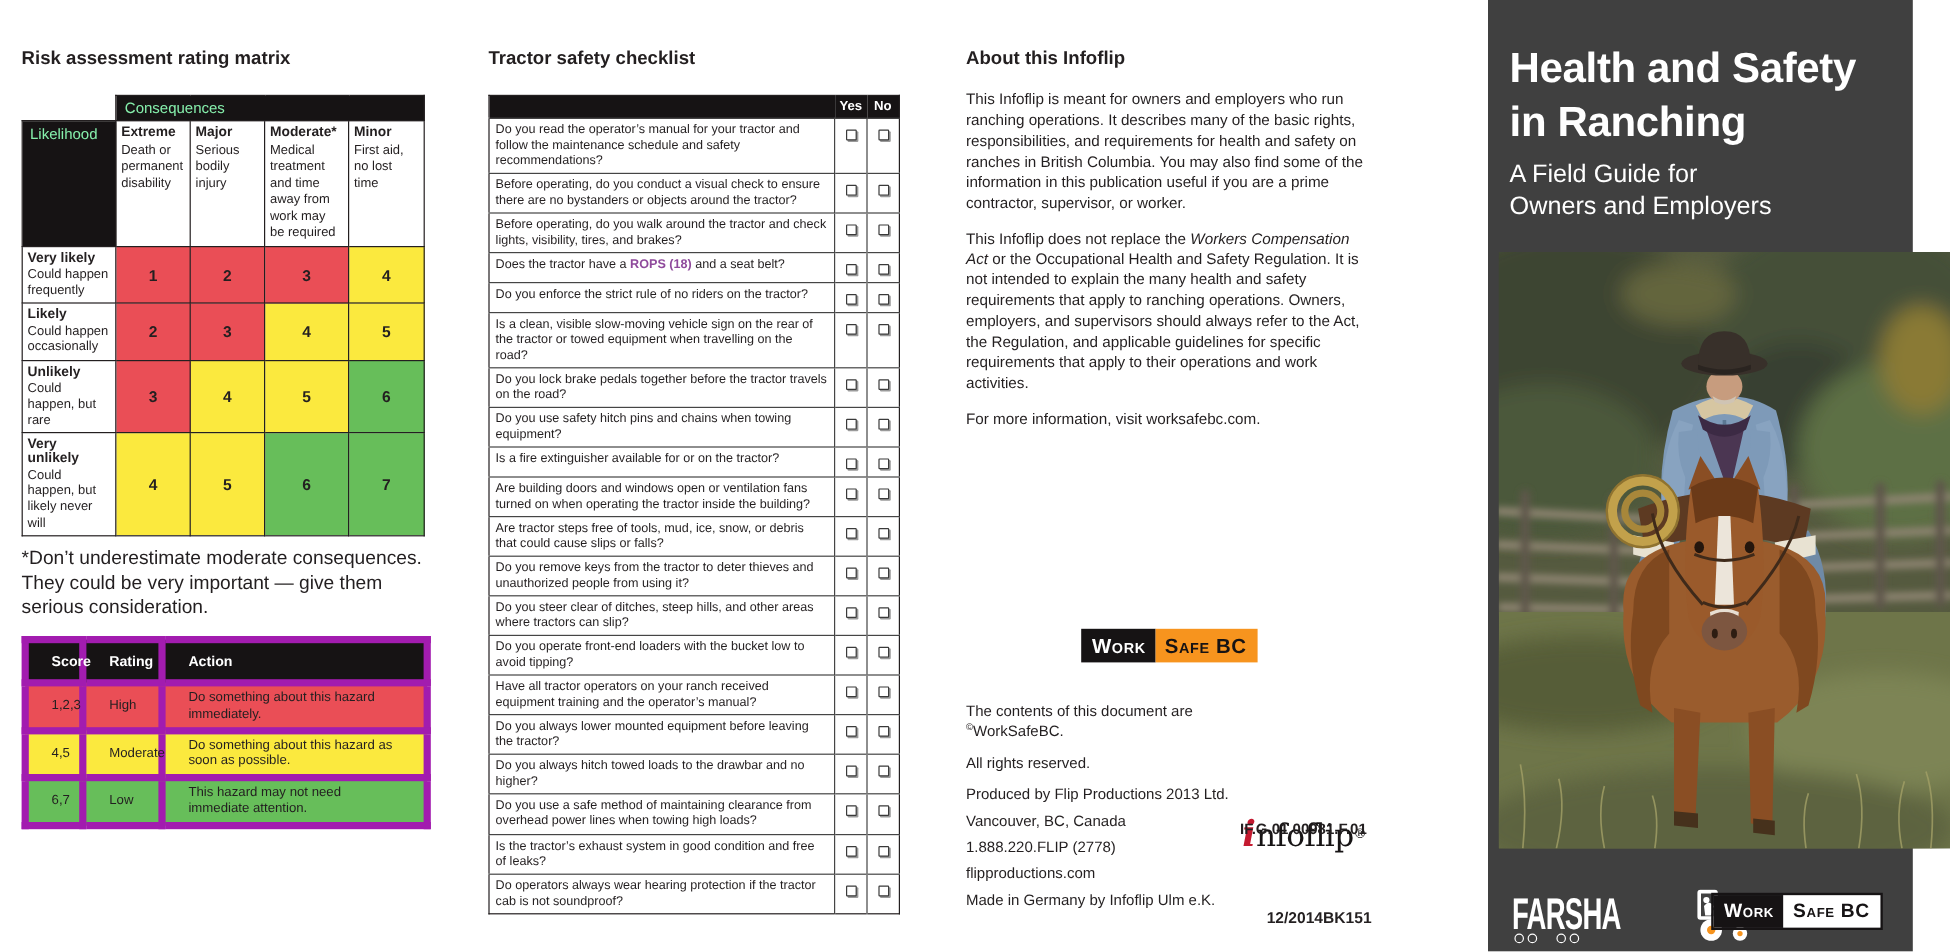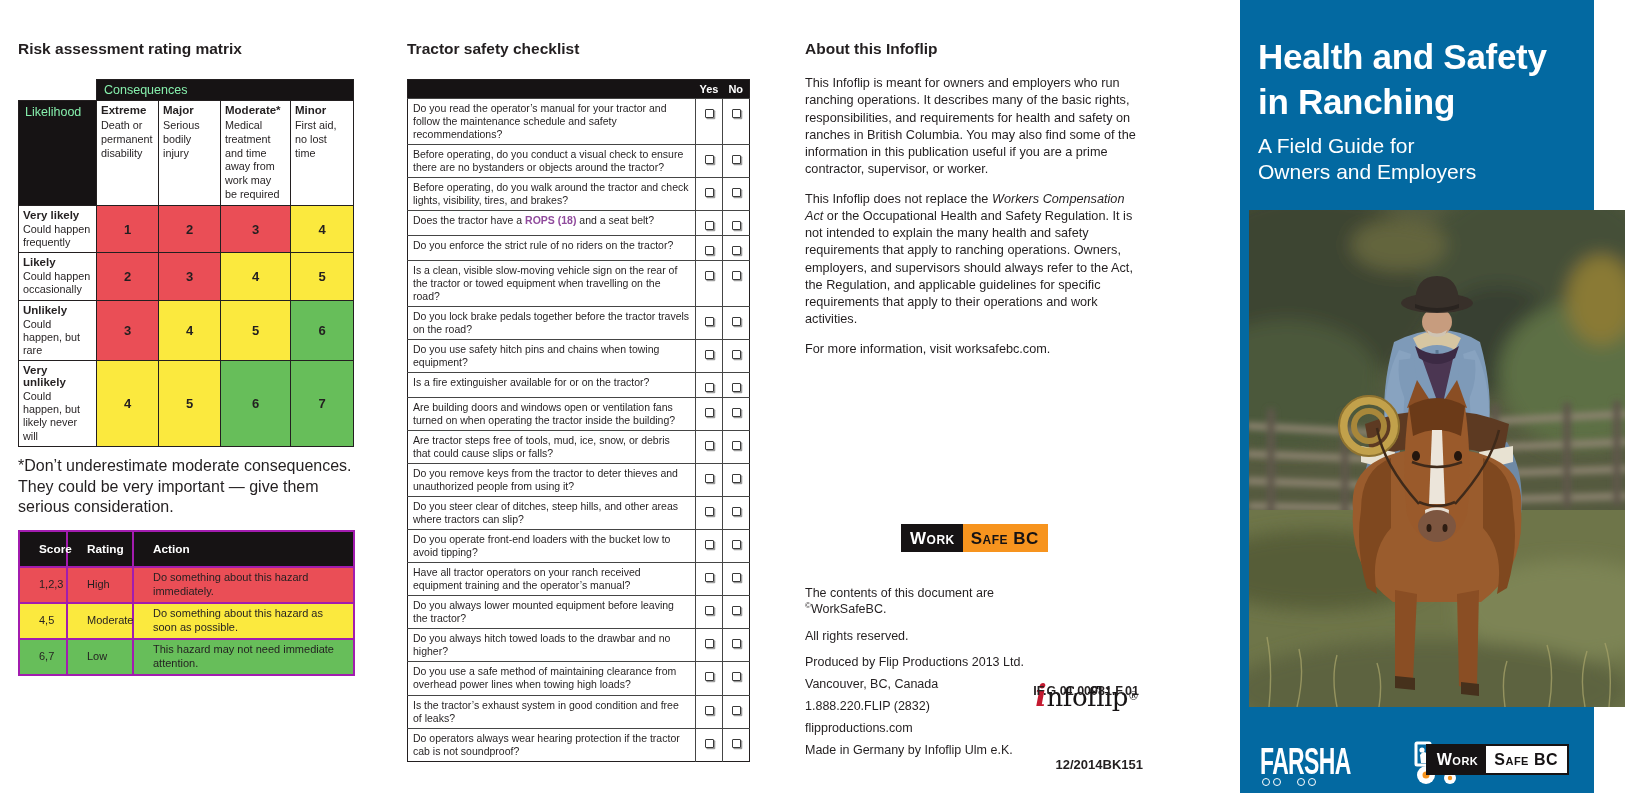--- a/index.html
+++ b/index.html
@@ -23,21 +23,21 @@
   .col-name{font-weight:bold;font-size:11.5px;}
   .col-desc{font-size:10.8px;line-height:1.28;margin-top:3px;}
   .row-name{font-weight:bold;font-size:11.5px;}
   .row-desc{font-size:10.8px;line-height:1.22;margin-top:2px;}
   .matrix td.num{font-weight:bold;font-size:13px;text-align:center;vertical-align:middle;}
   .lv-high{background:#ea4e56;}
   .lv-moderate{background:#fbe93e;}
   .lv-low{background:#67be5a;}
   .footnote{font-size:16px;line-height:1.3;margin:9px 0 0 0;width:335px;}
   .score{margin-top:12px;width:335px;table-layout:fixed;}
-  .score th,.score td{border:2px solid #a21caf;padding:3px 19px;vertical-align:middle;text-align:left;}
+  .score th,.score td{border:6px solid #a21caf;padding:3px 19px;vertical-align:middle;text-align:left;}
   .score th{background:#161314;color:#fff;font-size:11.8px;font-weight:bold;}
   .score td{font-size:11px;line-height:1.25;}
   .score td.sc{text-align:center;}
   .score tr{height:36px;}
 
   
   .panel-mid{position:absolute;left:407px;top:40px;width:342px;}
   .checklist{margin-top:21px;width:342px;table-layout:fixed;border:1.5px solid #231f20;}
   .checklist th{background:#161314;color:#fff;font-size:11px;font-weight:bold;padding:3px 2px;text-align:center;}
   .checklist td{border-top:1px solid #454545;vertical-align:top;}
@@ -63,21 +63,21 @@
   .credit-line:nth-child(2){margin-bottom:11px;}
   .credit-line sup{font-size:8px;}
   .infoflip{position:absolute;top:678px;right:4px;font-family:"DejaVu Serif", serif;color:#161314;white-space:nowrap;}
   .if-i{color:#c41a30;font-style:italic;font-weight:bold;font-size:30px;}
   .if-rest{font-size:26px;letter-spacing:-0.5px;}
   .infoflip sup{font-size:11px;vertical-align:super;}
   .if-code{position:absolute;top:684px;right:4px;font-size:12.5px;font-weight:bold;}
   .about-bottom{position:absolute;top:757px;left:0;right:0;display:flex;justify-content:flex-end;font-size:13px;font-weight:bold;}
 
   
-  .cover{position:absolute;left:1240px;top:0;width:354px;height:793px;background:#0369a1;}
+  .cover{position:absolute;left:1240px;top:0;width:354px;height:793px;background:#404040;}
   .cover-title{color:#fff;font-weight:bold;font-size:35px;line-height:45px;margin:34px 0 0 18px;letter-spacing:-0.3px;}
   .cover-sub{color:#fff;font-weight:normal;font-size:21px;line-height:26px;margin:9px 0 0 18px;}
   .photo{position:absolute;left:9px;top:210px;width:376px;height:497px;display:block;}
   .farsha{position:absolute;left:20px;bottom:16px;color:#fff;display:flex;align-items:flex-end;}
   .farsha-text{font-weight:bold;font-size:37px;line-height:0.85;transform:scaleX(0.62);transform-origin:left bottom;letter-spacing:-1px;}
   .farsha-dots{position:absolute;left:2px;bottom:-9px;display:flex;gap:3px;}
   .farsha-dots i{width:6px;height:6px;border:1.5px solid #fff;border-radius:50%;display:inline-block;}
   .farsha-dots i.gap{border:none;width:10px;}
   .farsha-tractor{margin-left:2px;margin-bottom:-8px;}
   .cover-wsbc{position:absolute;right:25px;bottom:18px;}
@@ -331,21 +331,21 @@
   <div class="wsbc wsbc-mid">
     <span class="left">Work</span>
       <span class="right"><span>Safe</span>&nbsp;<span>BC</span></span>
   </div>
 
   <div id="credits">
       <div class="credit-line">The contents of this document are <sup>©</sup>WorkSafeBC.</div>
       <div class="credit-line">All rights reserved.</div>
       <div class="credit-line">Produced by Flip Productions 2013 Ltd.</div>
       <div class="credit-line">Vancouver, BC, Canada</div>
-      <div class="credit-line">1.888.220.FLIP (2832)</div>
+      <div class="credit-line">1.888.220.FLIP (2778)</div>
       <div class="credit-line">flipproductions.com</div>
       <div class="credit-line">Made in Germany by Infoflip Ulm e.K.</div>
     </div>
 
   <div class="infoflip"><span class="if-i">i</span><span class="if-rest">nfoflip</span><sup>®</sup></div>
   <div class="if-code">IF.G.01.00981.F.01</div>
 
   <div class="about-bottom">
     <span>12/2014</span>
     <span>BK151</span>

